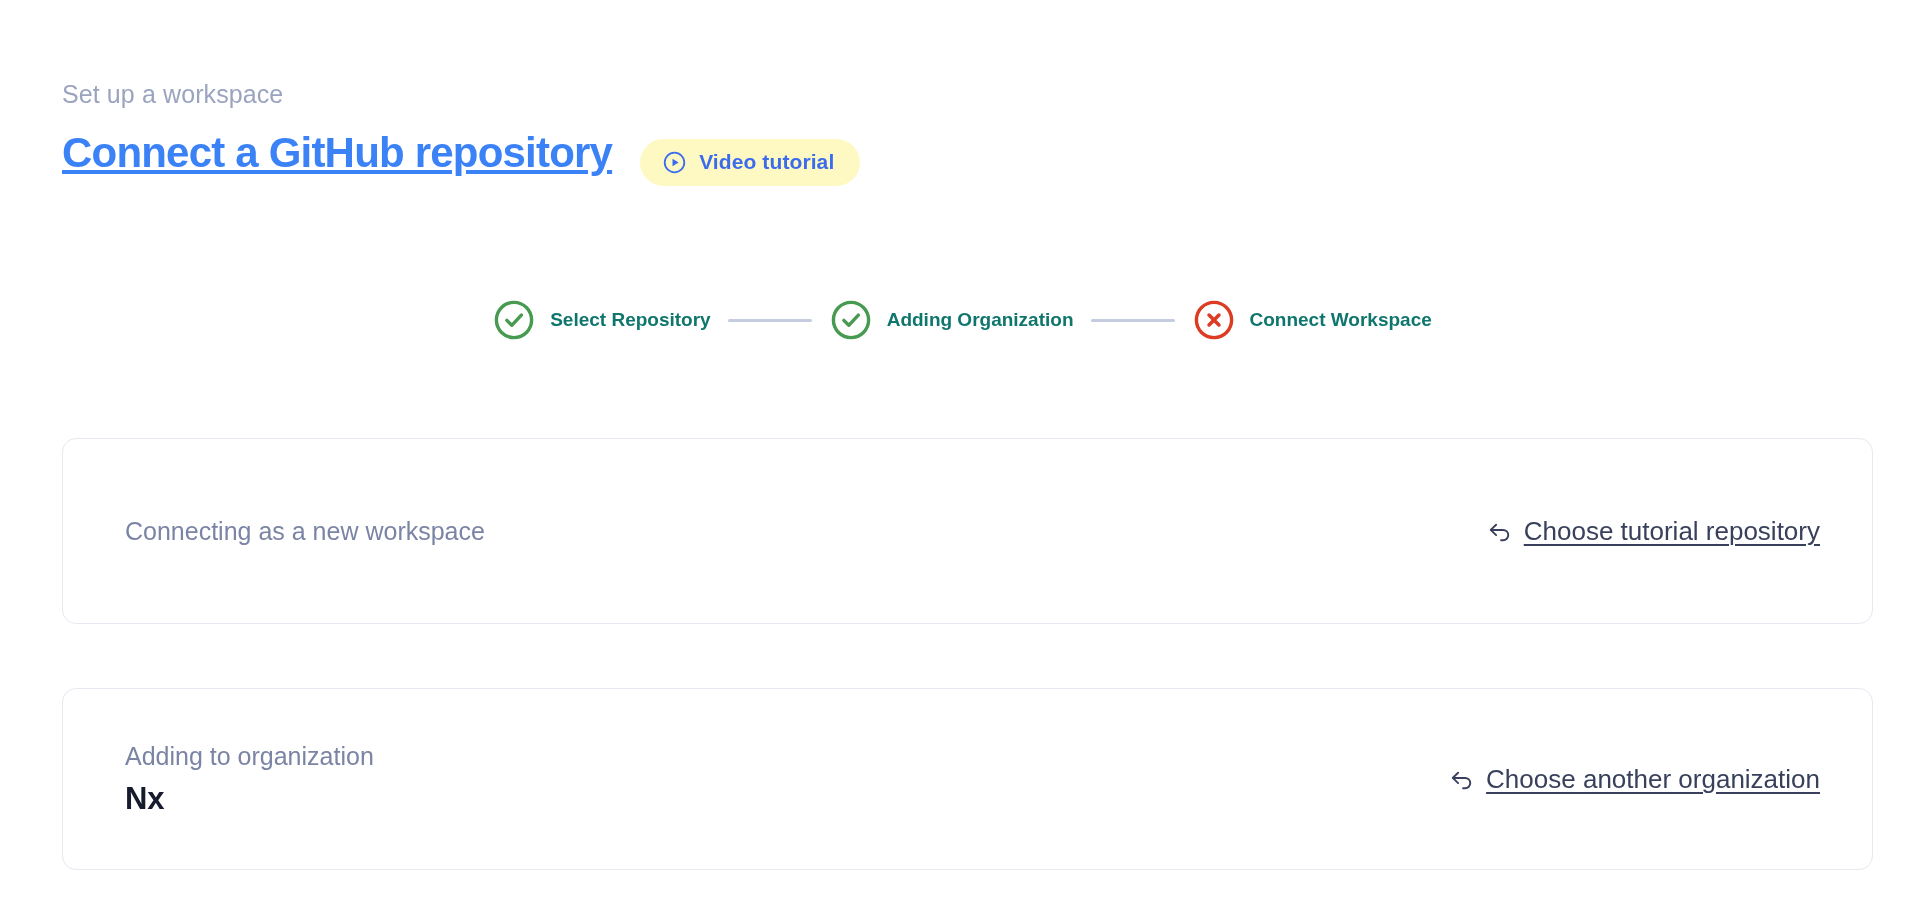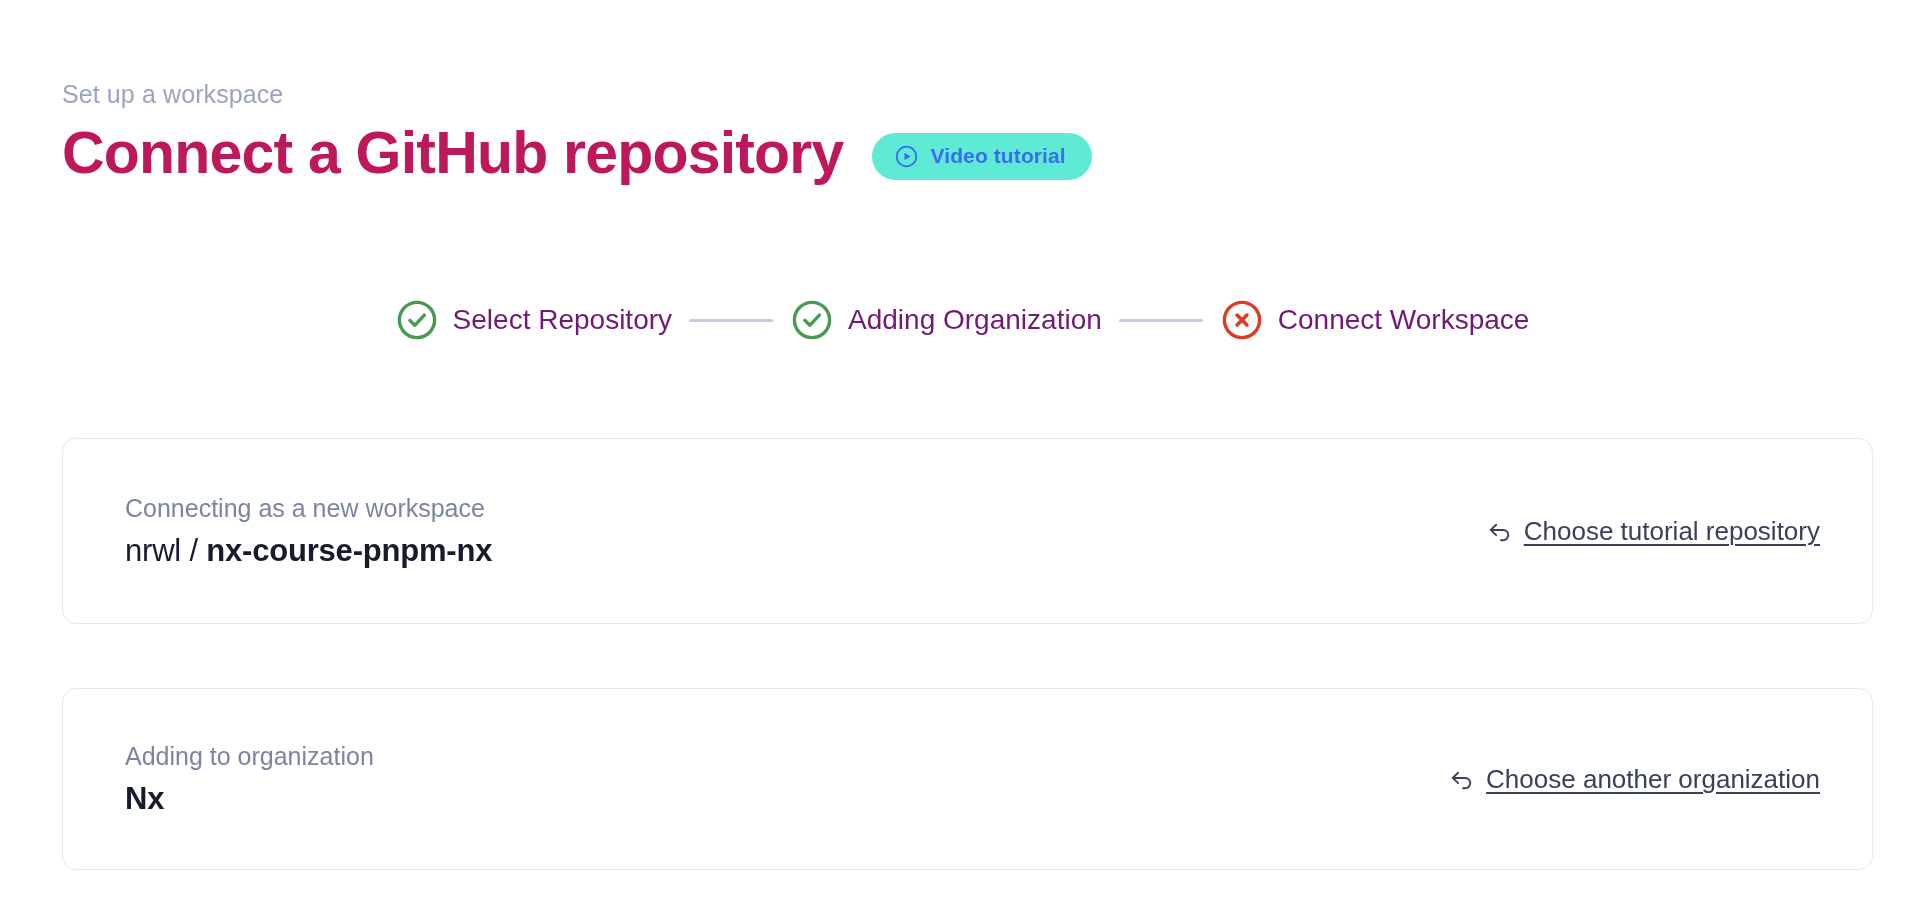--- a/index.html
+++ b/index.html
@@ -37,39 +37,40 @@
   }
 
   .title-row {
     display: flex;
     align-items: center;
     gap: 28px;
     margin-top: 14px;
   }
 
   .page-title {
-    font-size: 59px;
+    font-size: 42px;
     line-height: 58px;
     font-weight: 700;
-    color: #be185d;
+    color: #3b82f6;
     letter-spacing: -0.8px;
     white-space: nowrap;
+    text-decoration: underline;
   }
 
   .video-badge {
     display: inline-flex;
     align-items: center;
     gap: 12px;
-    background: #5eead4;
+    background: #fef9c3;
     border-radius: 999px;
     padding: 11px 26px 11px 22px;
     cursor: pointer;
     border: none;
     position: relative;
-    top: 3px;
+    top: 9px;
   }
   .video-badge-label {
     font-size: 21px;
     font-weight: 700;
     color: #3b6ced;
     letter-spacing: .1px;
     white-space: nowrap;
   }
   .play-icon { display: block; width: 25px; height: 25px; flex: 0 0 25px; }
 
@@ -107,24 +108,24 @@
     gap: 0;
   }
   .step {
     display: inline-flex;
     align-items: center;
     gap: 14px;
     cursor: pointer;
   }
   .step-icon { display: block; width: 44px; height: 44px; flex: 0 0 44px; }
   .step-label {
-    font-size: 28px;
+    font-size: 19px;
     line-height: 30px;
-    color: #701a75;
-    font-weight: 400;
+    color: #0f766e;
+    font-weight: 700;
     white-space: nowrap;
   }
   .step-connector {
     width: 84px;
     height: 3px;
     background: #c6cce0;
     border-radius: 2px;
     margin: 0 17px;
     flex: 0 0 84px;
   }
@@ -236,21 +237,20 @@
         </svg>
       </span>
       <span class="step-label">Connect Workspace</span>
     </div>
 
   </div>
 
   <div class="card" id="card-repository">
     <div class="card-body">
       <span class="card-caption">Connecting as a new workspace</span>
-      <span class="card-value"><span class="owner">nrwl</span><span class="owner"> / </span><span>nx-course-pnpm-nx</span></span>
     </div>
     <a class="card-action" href="#">
       <span class="uturn-icon">
         <svg viewBox="0 0 24 24" width="27" height="27" fill="none" aria-hidden="true">
           <path d="M9 6 L4.2 10.6 L9 15.2" stroke="#39405c" stroke-width="1.7" stroke-linecap="round" stroke-linejoin="round"></path>
           <path d="M4.5 10.6 H15.2 a4.6 4.6 0 0 1 4.6 4.6 a4.6 4.6 0 0 1 -4.6 4.6 H13.4" stroke="#39405c" stroke-width="1.7" stroke-linecap="round" stroke-linejoin="round"></path>
         </svg>
       </span>
       <span class="link-text">Choose tutorial repository</span>
     </a>

